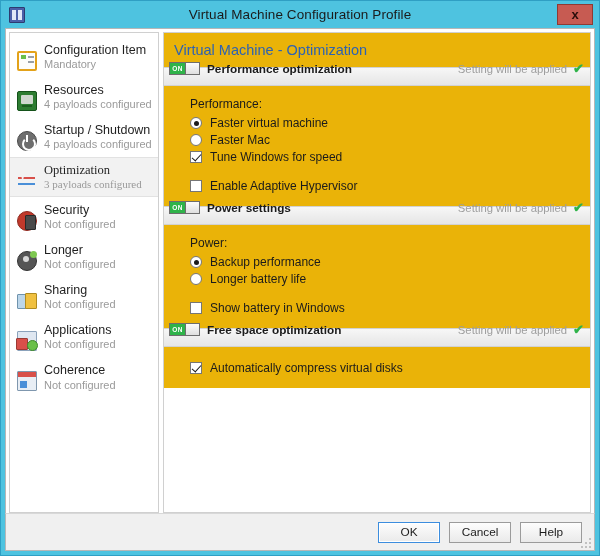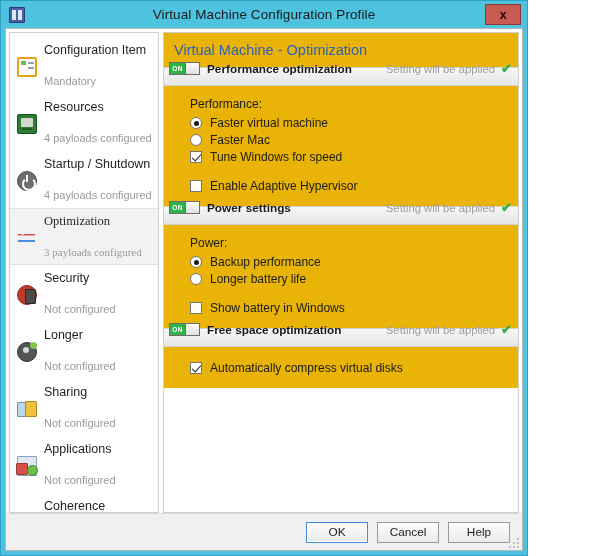--- a/index.html
+++ b/index.html
@@ -7,21 +7,21 @@
     margin: 0; padding: 0;
     width: 600px; height: 556px;
     overflow: hidden;
     font-family: "Liberation Sans", sans-serif;
     background: #ffffff;
   }
 
   
   .window {
     position: relative;
-    width: 528px; height: 556px;
+    width: 600px; height: 556px;
     background: #4ec3e0;
     border: 1px solid #2f9fc4;
     display: flex;
     flex-direction: column;
   }
 
   
   .titlebar {
     position: relative;
     height: 27px;
@@ -100,21 +100,21 @@
   .sidebar {
     flex: 0 0 150px;
     background: #ffffff;
     border: 1px solid #d0d0d0;
     border-right: 1px solid #cfcfcf;
     overflow: hidden;
     padding-top: 4px;
   }
   .side-item {
     display: flex;
-    align-items: center;
+    align-items: flex-end;
     padding: 5px 6px 5px 7px;
     cursor: pointer;
     border-top: 1px solid transparent;
     border-bottom: 1px solid transparent;
   }
   .side-item.selected {
     background: #f2f2f2;
     border-top: 1px solid #e2e2e2;
     border-bottom: 1px solid #e2e2e2;
     font-family: Liberation Serif, serif;
@@ -129,21 +129,21 @@
   .side-txt { line-height: 1.15; padding-top: 0px; }
   .side-title {
     font-size: 12.5px;
     color: #1f1f1f;
     display: block;
   }
   .side-sub {
     font-size: 11px;
     color: #9a9a9a;
     display: block;
-    margin-top: 18px;
+    margin-top: 1px;
   }
 
   
   .ic-config { background:#fdfdfb; border:2px solid #e3a21a; border-radius:2px; }
   .ic-config::before{ content:""; position:absolute; left:2px; top:2px; width:5px; height:4px; background:#6ac04a;}
   .ic-config::after{ content:""; position:absolute; left:9px; top:3px; width:6px; height:2px; background:#9aa0a6; box-shadow:0 5px 0 #9aa0a6, -7px 5px 0 -1px #4a90d9;}
   .ic-res { background:#2e7d32; border:1px solid #14521a; border-radius:2px; }
   .ic-res::before{ content:""; position:absolute; left:3px; top:3px; width:12px; height:9px; background:#cfd8cf; border-radius:1px;}
   .ic-res::after{ content:""; position:absolute; left:4px; top:13px; width:10px; height:2px; background:#1b5e20;}
   .ic-power { background:#6e6e6e; border-radius:50%; border:1px solid #4a4a4a;}

